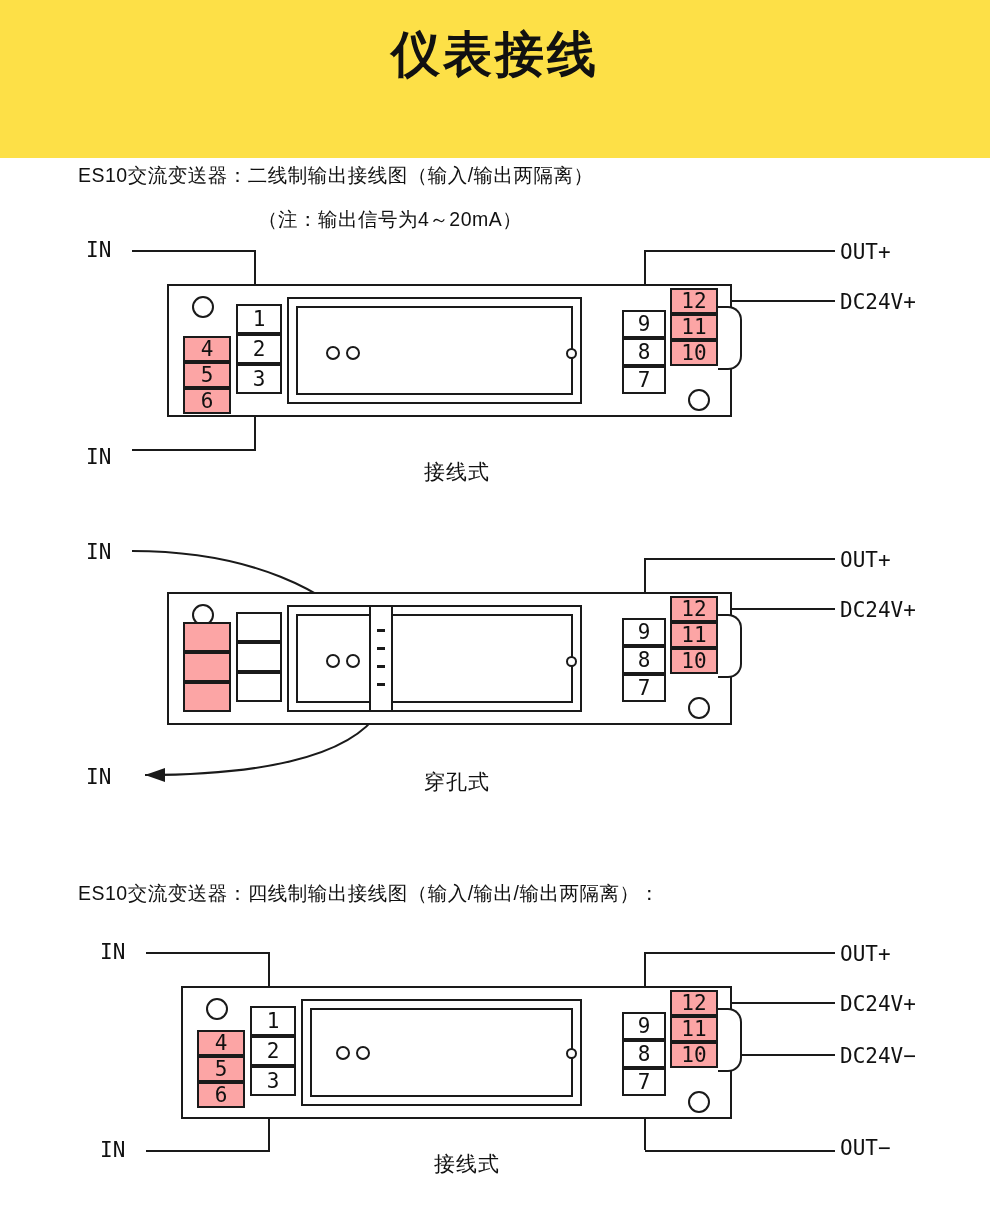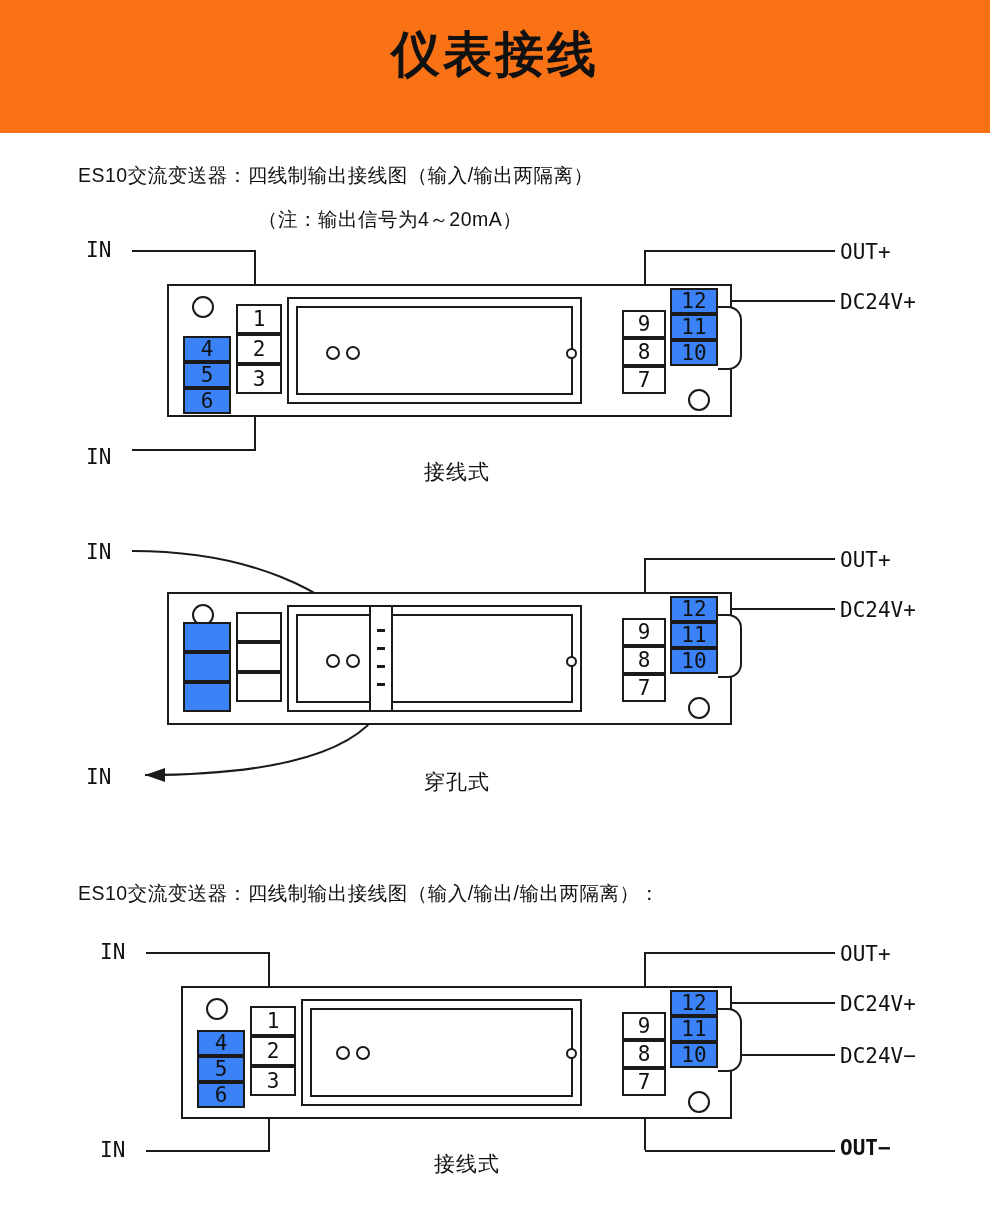--- a/index.html
+++ b/index.html
@@ -14,22 +14,22 @@
     color: #1a1a1a;
     position: relative;
     overflow: hidden;
   }
 
   
   .banner {
     position: absolute;
     left: 0; top: 0;
     width: 990px;
-    height: 133px;
-    background: #f97316;
+    height: 158px;
+    background: #fde047;
   }
   .banner-title {
     position: absolute;
     left: 0; top: 22px;
     width: 990px;
     text-align: center;
     font-size: 49px;
     font-weight: bold;
     letter-spacing: 3px;
     color: #111;
@@ -111,21 +111,21 @@
     box-sizing: border-box;
     background: #ffffff;
     font-family: "DejaVu Sans Mono", monospace;
     font-size: 21px;
     line-height: 1;
     display: flex;
     align-items: center;
     justify-content: center;
     color: #111;
   }
-  .term.shaded { background: #3b82f6; }
+  .term.shaded { background: #fca5a5; }
   .clip {
     position: absolute;
     border: 2px solid #1a1a1a;
     border-left: none;
     border-radius: 0 14px 14px 0;
     box-sizing: border-box;
     background: #ffffff;
   }
   .dash-col {
     position: absolute;
@@ -144,21 +144,21 @@
     overflow: visible;
   }
 </style>
 </head>
 <body>
 
 <div class="banner">
   <div class="banner-title">仪表接线</div>
 </div>
 
-<div class="caption" style="left:78px; top:162px;">ES10交流变送器：四线制输出接线图（输入/输出两隔离）</div>
+<div class="caption" style="left:78px; top:162px;">ES10交流变送器：二线制输出接线图（输入/输出两隔离）</div>
 <div class="caption" style="left:258px; top:206px;">（注：输出信号为4～20mA）</div>
 
 <div class="diagram">
 
   <div class="label-mono" style="left:86px; top:238px;">IN</div>
   <div class="label-mono" style="left:86px; top:445px;">IN</div>
 
   <div class="label-mono" style="left:840px; top:240px;">OUT+</div>
   <div class="label-mono" style="left:840px; top:290px;">DC24V+</div>
 
@@ -260,21 +260,21 @@
 <div class="caption" style="left:78px; top:880px;">ES10交流变送器：四线制输出接线图（输入/输出/输出两隔离）：</div>
 
 <div class="diagram">
 
   <div class="label-mono" style="left:100px; top:940px;">IN</div>
   <div class="label-mono" style="left:100px; top:1138px;">IN</div>
 
   <div class="label-mono" style="left:840px; top:942px;">OUT+</div>
   <div class="label-mono" style="left:840px; top:992px;">DC24V+</div>
   <div class="label-mono" style="left:840px; top:1044px;">DC24V−</div>
-  <div class="label-mono" style="left:840px; top:1136px;font-weight:bold;">OUT−</div>
+  <div class="label-mono" style="left:840px; top:1136px;">OUT−</div>
 
   <div class="line hline" style="left:146px; top:952px; width:124px;"></div>
   <div class="line vline" style="left:268px; top:952px; height:200px;"></div>
   <div class="line hline" style="left:146px; top:1150px; width:124px;"></div>
 
   <div class="line hline" style="left:645px; top:952px; width:190px;"></div>
   <div class="line vline" style="left:644px; top:952px; height:198px;"></div>
   <div class="line hline" style="left:645px; top:1150px; width:190px;"></div>
   <div class="line hline" style="left:716px; top:1002px; width:119px;"></div>
   <div class="line hline" style="left:716px; top:1054px; width:119px;"></div>

